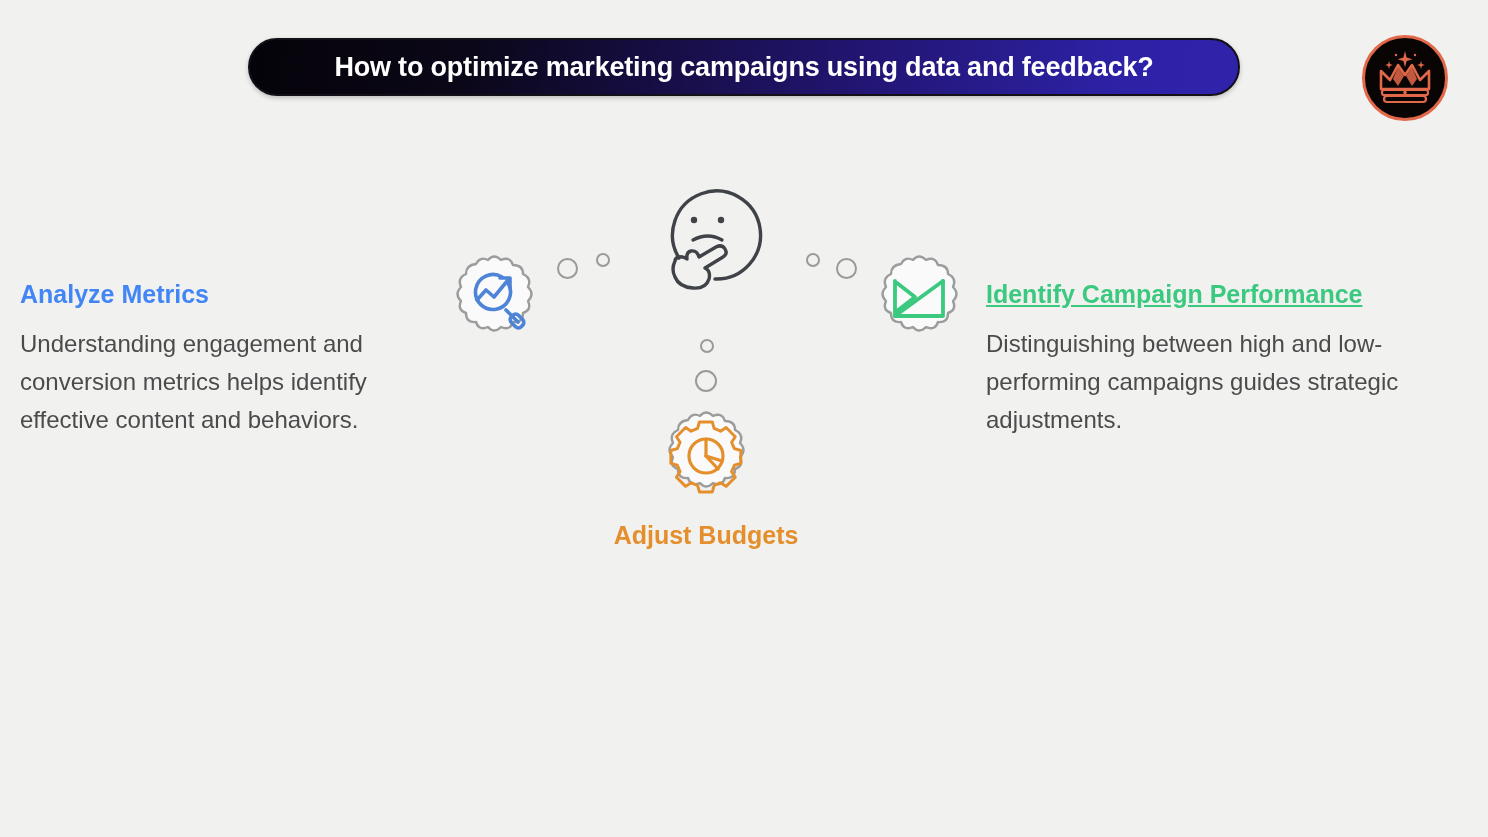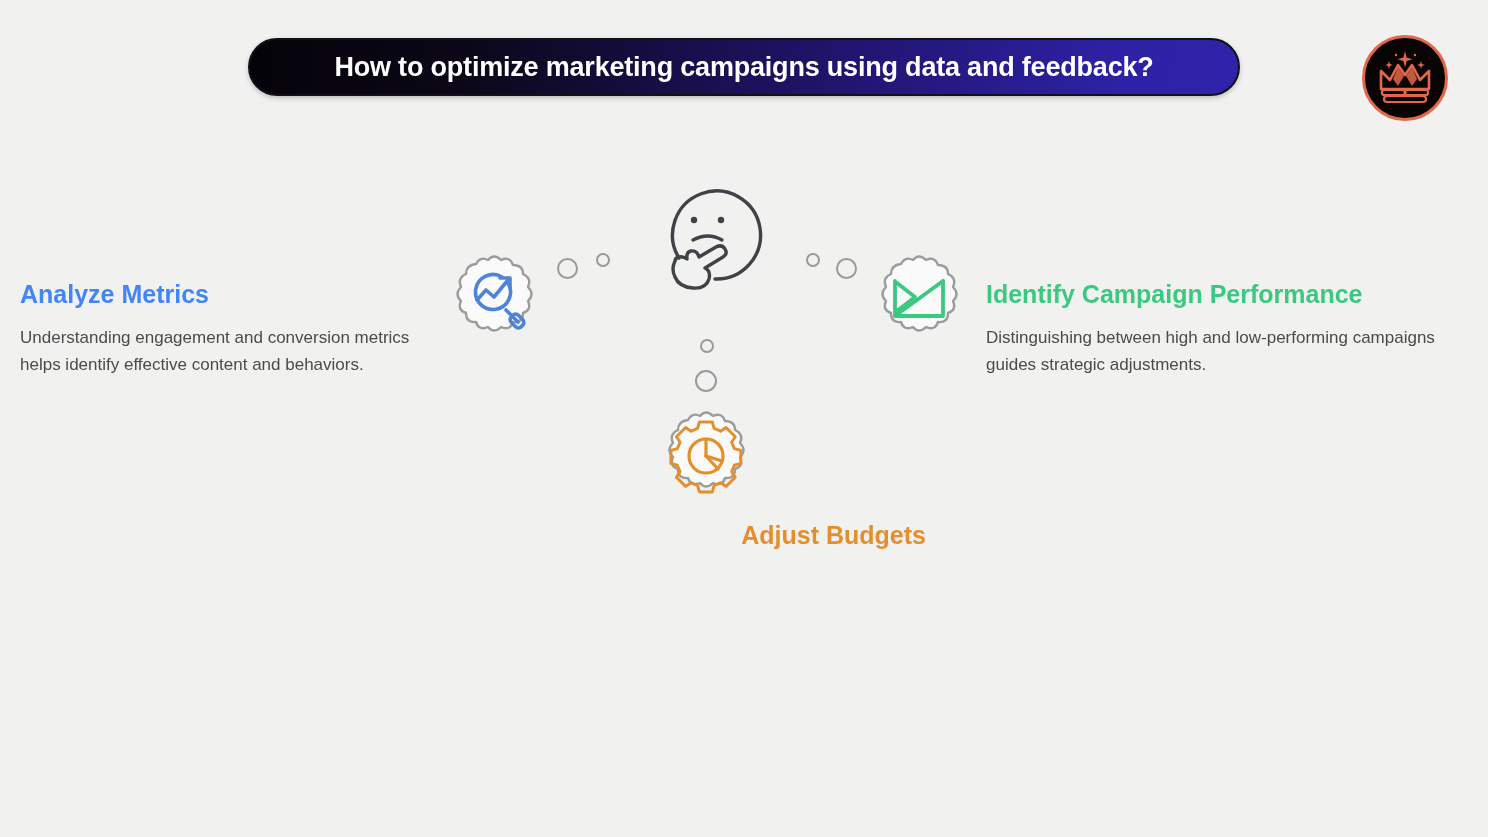--- a/index.html
+++ b/index.html
@@ -87,49 +87,49 @@
   .block { position: absolute; }
 
   .heading {
     font-size: 25px;
     font-weight: bold;
     line-height: 1.15;
     white-space: nowrap;
   }
 
   .body-text {
-    font-size: 17px;
+    font-size: 24px;
     color: #4b4b4b;
     line-height: 1.58;
     font-weight: 400;
   }
 
   
   .block-left {
     left: 20px;
     top: 280px;
     width: 410px;
   }
   .block-left .heading { color: #4285f4; margin-bottom: 16px; }
 
   
   .block-right {
     left: 986px;
     top: 280px;
     width: 470px;
     text-align: left;
   }
-  .block-right .heading { color: #3ac97f; margin-bottom: 16px; }
+  .block-right .heading { color: #3ac97f; margin-bottom: 16px; text-decoration: underline; }
 
   
   .block-bottom {
     left: 486px;
     top: 521px;
     width: 440px;
-    text-align: right;
+    text-align: center;
   }
   .block-bottom .heading { color: #e58e2c; margin-bottom: 20px; }
 </style>
 </head>
 <body>
 
 <div class="title-banner">
   <span class="title-text">How to optimize marketing campaigns using data and feedback?</span>
 </div>
 

